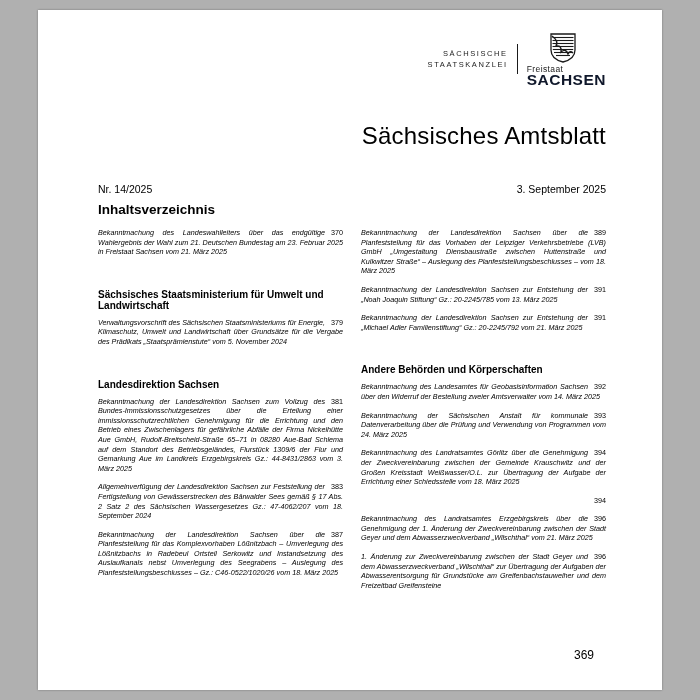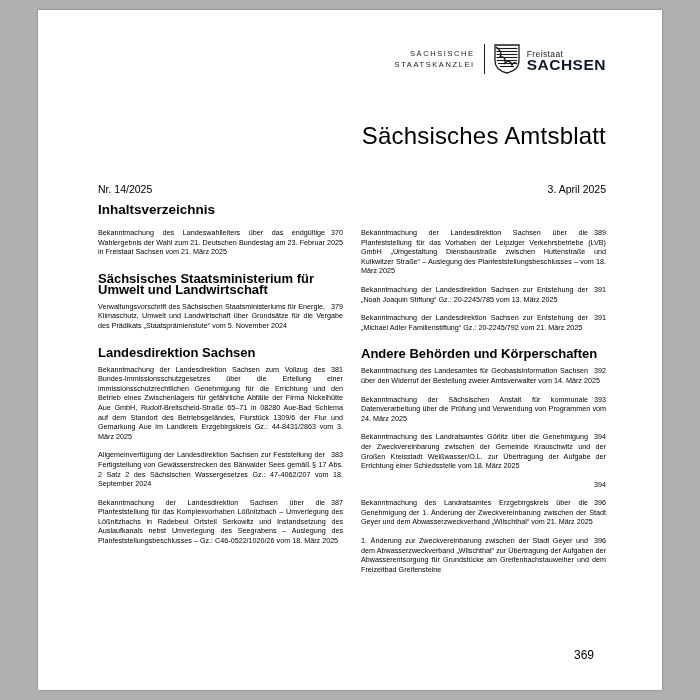--- a/index.html
+++ b/index.html
@@ -46,20 +46,21 @@
   }
   .mh-rule {
     width: 1px;
     height: 30px;
     background: #1a1a1a;
   }
   .mh-right {
     display: flex;
     align-items: center;
     padding-left: 9px;
+    flex-direction: column;
   }
   .mh-crest {
     width: 26px;
     height: 30px;
     margin-right: 7px;
     position: relative;
   }
   .mh-words {
     line-height: 12px;
   }
@@ -112,36 +113,36 @@
     left: 2px;
     top: 218px;
     width: 508px;
     display: flex;
     gap: 18px;
   }
   .col {
     width: 245px;
   }
   .sec-head {
-    font-size: 13px;
+    font-size: 10px;
     font-weight: bold;
     color: #000;
     line-height: 11px;
-    margin-top: 16px;
+    margin-top: 32px;
     margin-bottom: 7px;
   }
   .entry {
     font-size: 7.2px;
     line-height: 9.6px;
     color: #000;
     text-align: justify;
     margin-bottom: 9px;
     position: relative;
   }
-  .entry .txt { display: inline; }
+  .entry .txt { display: inline; font-style: italic; }
   .entry .pg {
     float: right;
     margin-left: 6px;
     font-size: 7.2px;
   }
   .entry::after { content: ""; display: block; clear: both; }
   
   .folio {
     position: absolute;
     right: 12px;
@@ -182,21 +183,21 @@
           <div class="mh-freistaat">Freistaat</div>
           <div class="mh-sachsen">SACHSEN</div>
         </div>
       </div>
     </div>
 
     <div class="doc-title">Sächsisches Amtsblatt</div>
 
     <div class="issue-row">
       <div>Nr. 14/2025</div>
-      <div>3. April 2025</div>
+      <div>3. September 2025</div>
     </div>
 
     <div class="toc-title">Inhaltsverzeichnis</div>
 
     <div class="columns">
       <div class="col" id="col-left">
           <div class="entry"><span class="pg">370</span><span class="txt">Bekanntmachung des Landeswahlleiters über das endgültige Wahlergebnis der Wahl zum 21. Deutschen Bundestag am 23. Februar 2025 in Freistaat Sachsen vom 21. März 2025</span></div>
           <div class="sec-head">Sächsisches Staatsministerium für Umwelt und Landwirtschaft</div>
           <div class="entry"><span class="pg">379</span><span class="txt">Verwaltungsvorschrift des Sächsischen Staatsministeriums für Energie, Klimaschutz, Umwelt und Landwirtschaft über Grundsätze für die Vergabe des Prädikats „Staatsprämienstute“ vom 5. November 2024</span></div>
           <div class="sec-head">Landesdirektion Sachsen</div>

